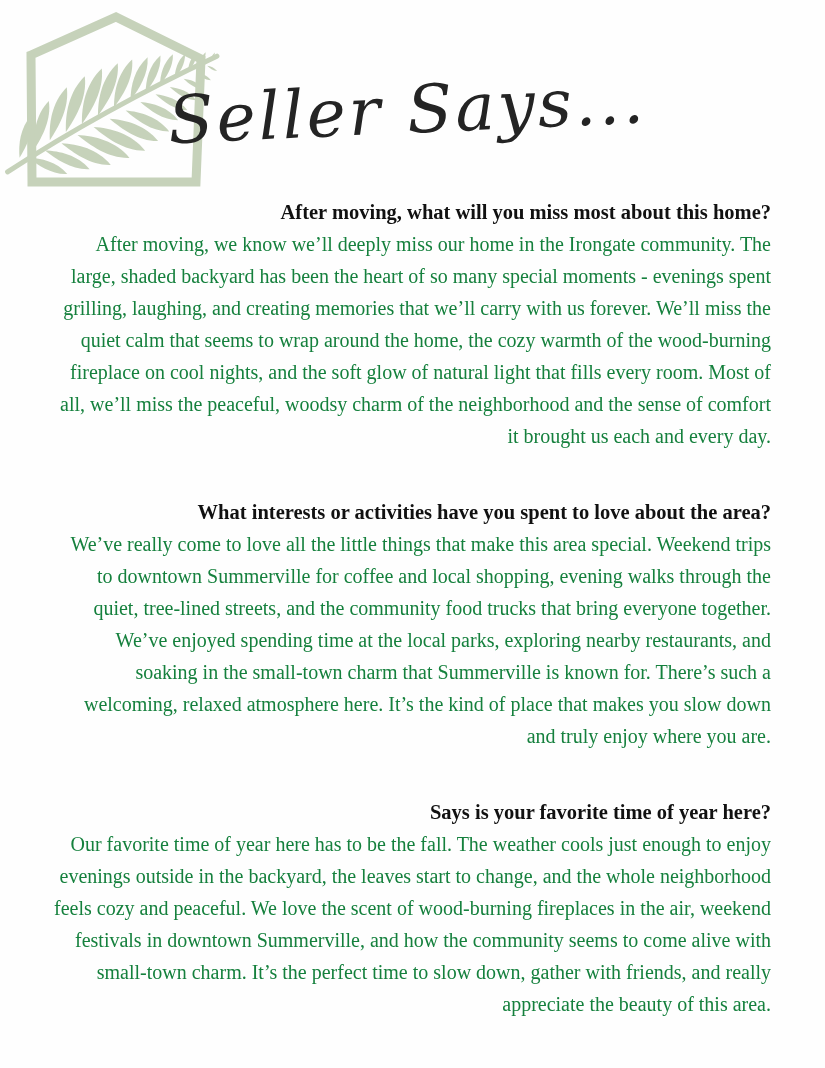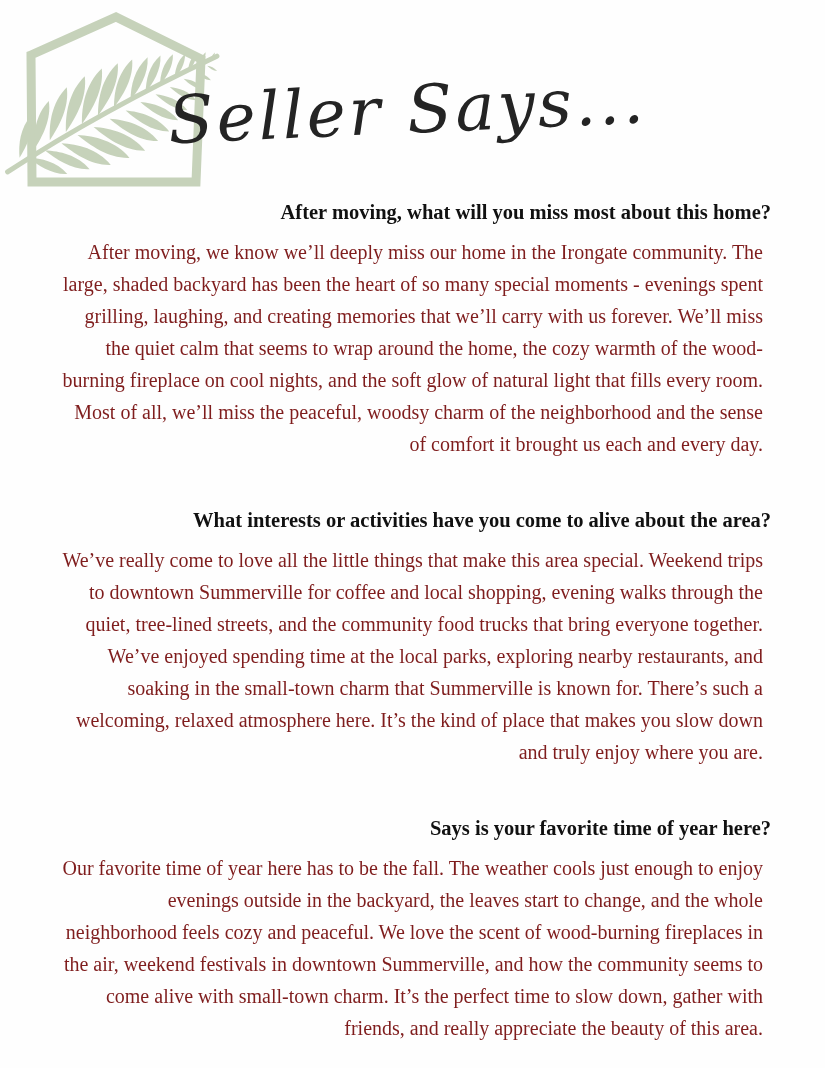--- a/index.html
+++ b/index.html
@@ -42,24 +42,24 @@
   }
   .qa-section { margin: 0 0 44px 0; }
   .question {
     margin: 0;
     font-size: 20.5px;
     line-height: 32px;
     font-weight: 700;
     color: #111111;
   }
   .answer {
-    margin: 8px;
+    margin: 0;
     font-size: 20px;
     line-height: 32px;
-    color: #7f1d1d;
+    color: #15803d;
   }
 </style>
 </head>
 <body>
 
 <div class="page">
 
   <svg class="logo" viewBox="0 0 250 200" width="250" height="200" aria-hidden="true">
     <defs>
       <path id="leaflet" d="M0 0 C 4 -12, 8 -28, 2 -42 C -6 -28, -4 -12, 0 0 Z"></path>
@@ -106,21 +106,21 @@
   <h1 class="script-title">Seller Says...</h1>
 
   <main class="content">
 
     <section class="qa-section">
       <h2 class="question">After moving, what will you miss most about this home?</h2>
       <p class="answer">After moving, we know we’ll deeply miss our home in the Irongate community. The large, shaded backyard has been the heart of so many special moments - evenings spent grilling, laughing, and creating memories that we’ll carry with us forever. We’ll miss the quiet calm that seems to wrap around the home, the cozy warmth of the wood-burning fireplace on cool nights, and the soft glow of natural light that fills every room. Most of all, we’ll miss the peaceful, woodsy charm of the neighborhood and the sense of comfort it brought us each and every day.</p>
     </section>
 
     <section class="qa-section">
-      <h2 class="question">What interests or activities have you come to alive about the area?</h2>
+      <h2 class="question">What interests or activities have you spent to love about the area?</h2>
       <p class="answer">We’ve really come to love all the little things that make this area special. Weekend trips to downtown Summerville for coffee and local shopping, evening walks through the quiet, tree-lined streets, and the community food trucks that bring everyone together. We’ve enjoyed spending time at the local parks, exploring nearby restaurants, and soaking in the small-town charm that Summerville is known for. There’s such a welcoming, relaxed atmosphere here. It’s the kind of place that makes you slow down and truly enjoy where you are.</p>
     </section>
 
     <section class="qa-section">
       <h2 class="question">Says is your favorite time of year here?</h2>
       <p class="answer">Our favorite time of year here has to be the fall. The weather cools just enough to enjoy evenings outside in the backyard, the leaves start to change, and the whole neighborhood feels cozy and peaceful. We love the scent of wood-burning fireplaces in the air, weekend festivals in downtown Summerville, and how the community seems to come alive with small-town charm. It’s the perfect time to slow down, gather with friends, and really appreciate the beauty of this area.</p>
     </section>
 
   </main>
 </div>

